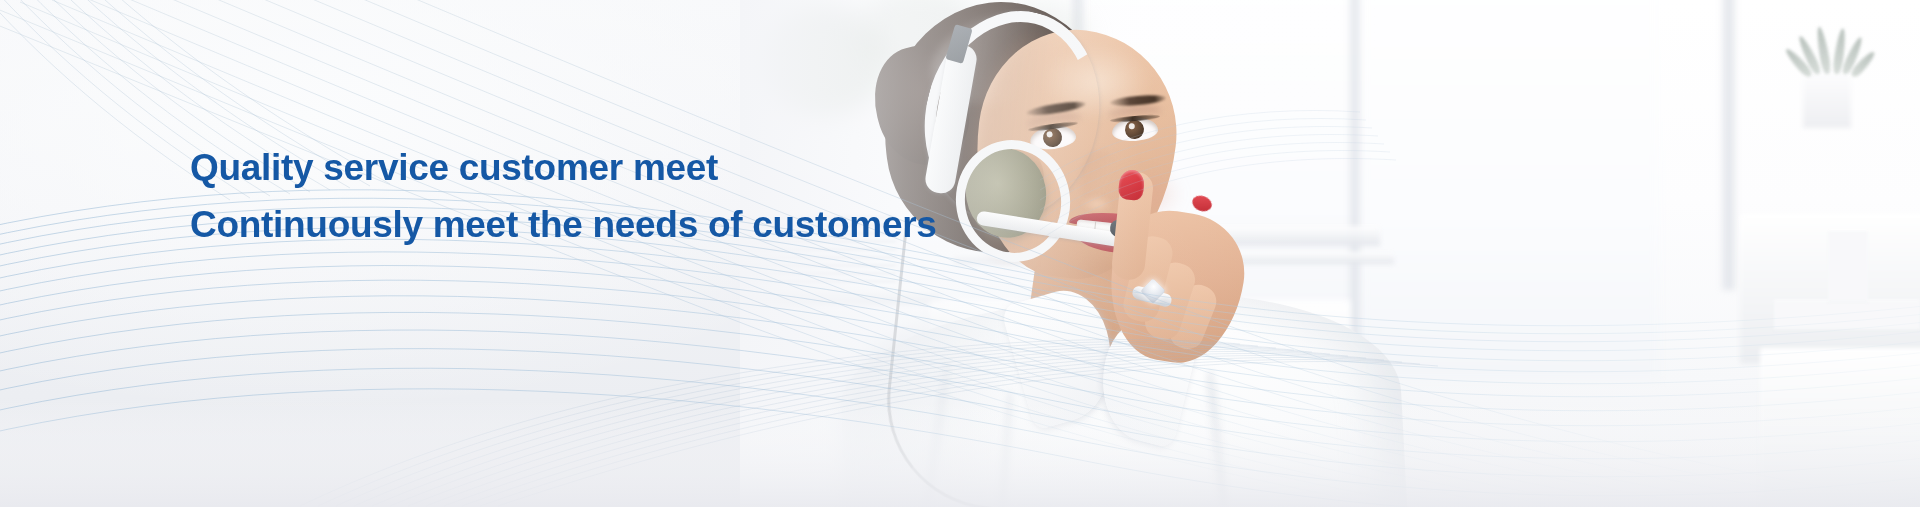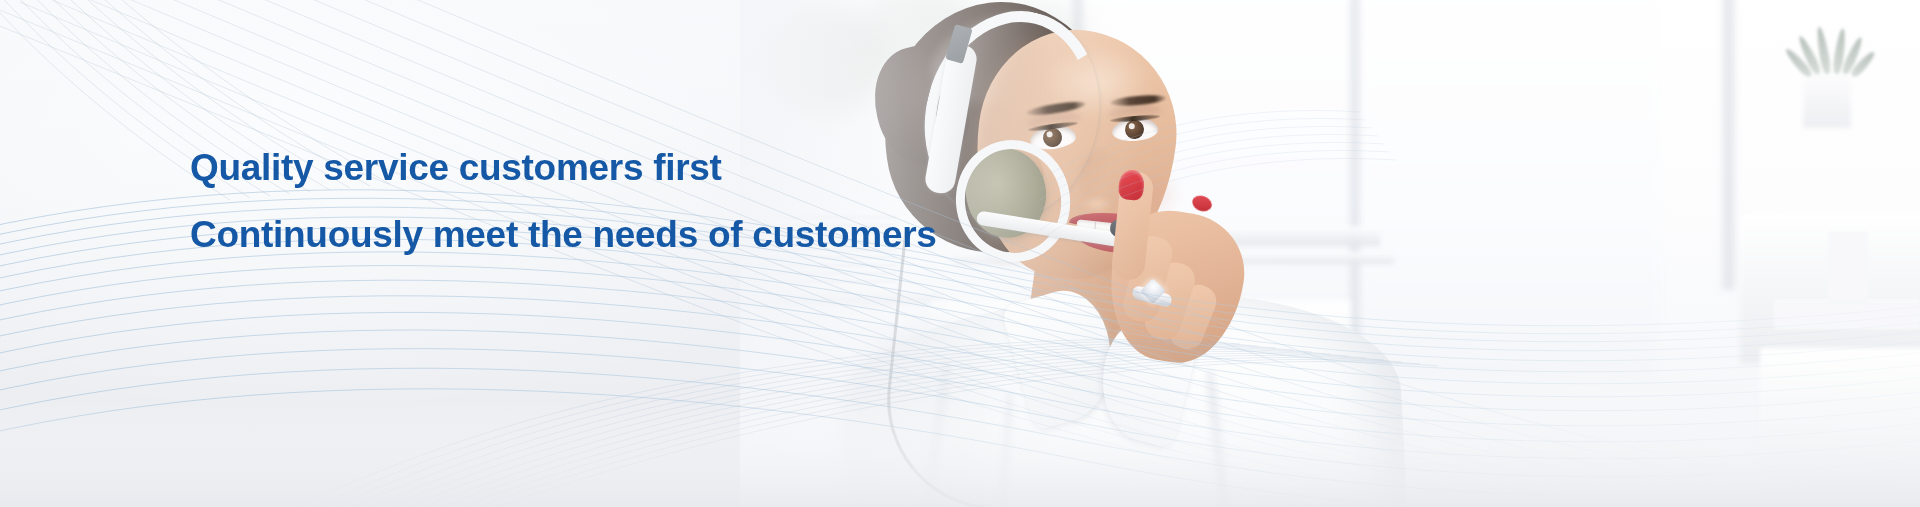--- a/index.html
+++ b/index.html
@@ -506,21 +506,21 @@
     margin: 0;
     font-family: "Liberation Sans", sans-serif;
     font-weight: 700;
     font-size: 37px;
     letter-spacing: -0.3px;
     color: #1558a5;
     line-height: 1.1;
     white-space: nowrap;
   }
   .headline h2.line2 {
-    margin-top: 26px;
+    margin-top: 16px;
   }
 </style>
 </head>
 <body>
 
 <div id="banner">
 
   <div class="bg-base"></div>
 
   <div class="photo">
@@ -723,17 +723,17 @@
       <path d="M1040,210 C 1126,152 1252,128 1378,136"></path>
       <path d="M1040,220 C 1128,160 1256,136 1384,144"></path>
       <path d="M1040,230 C 1130,168 1260,144 1390,152"></path>
       <path d="M1040,240 C 1132,176 1264,152 1396,160"></path>
     </g>
 
     <rect x="0" y="400" width="1920" height="107" fill="url(#wfade)"></rect>
   </svg>
 
   <div class="headline">
-    <h2 class="line1">Quality service customers first</h2>
+    <h2 class="line1">Quality service customer meet</h2>
     <h2 class="line2">Continuously meet the needs of customers</h2>
   </div>
 
 </div>
 
 </body></html>

